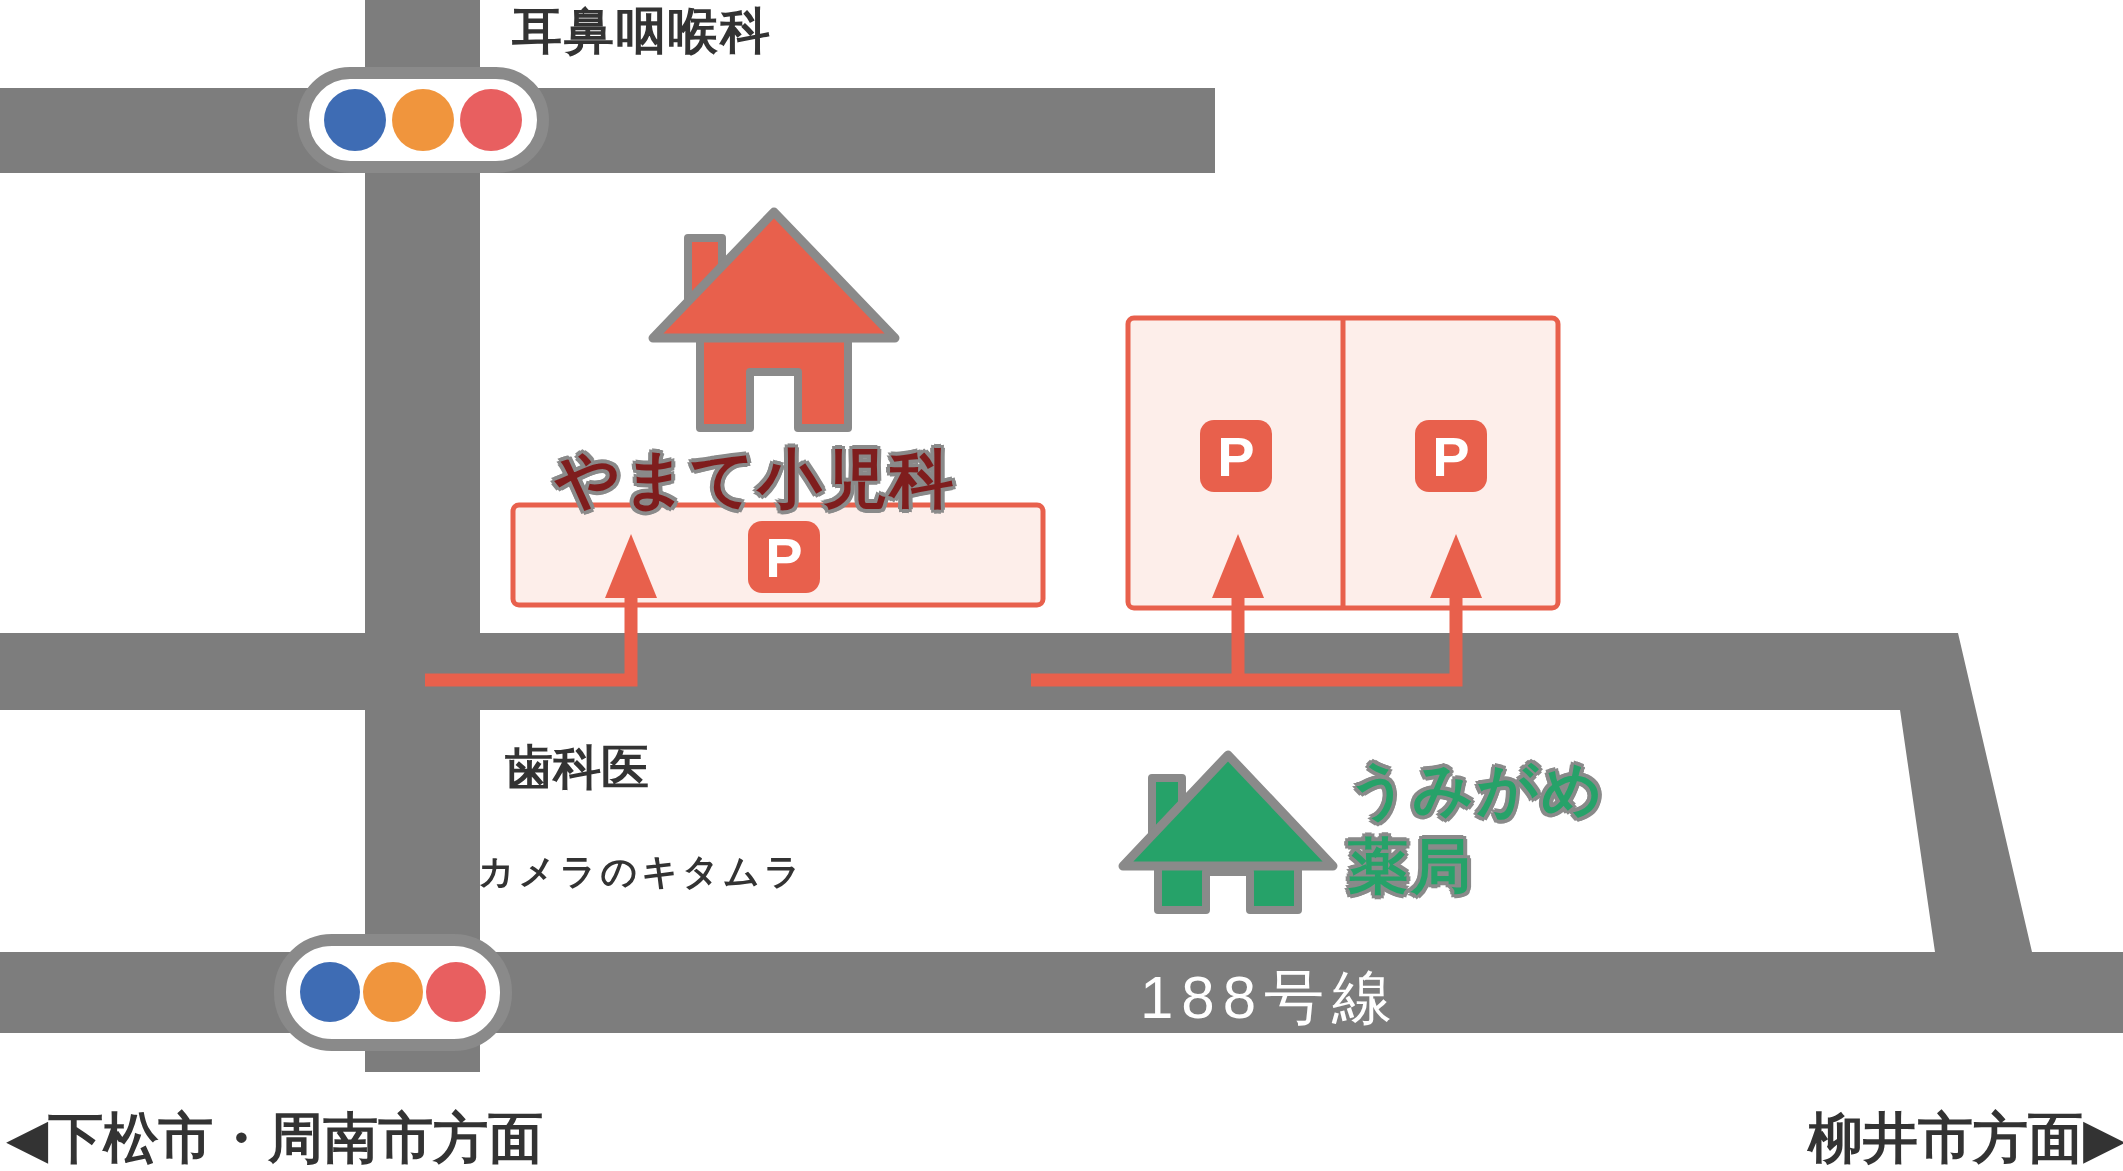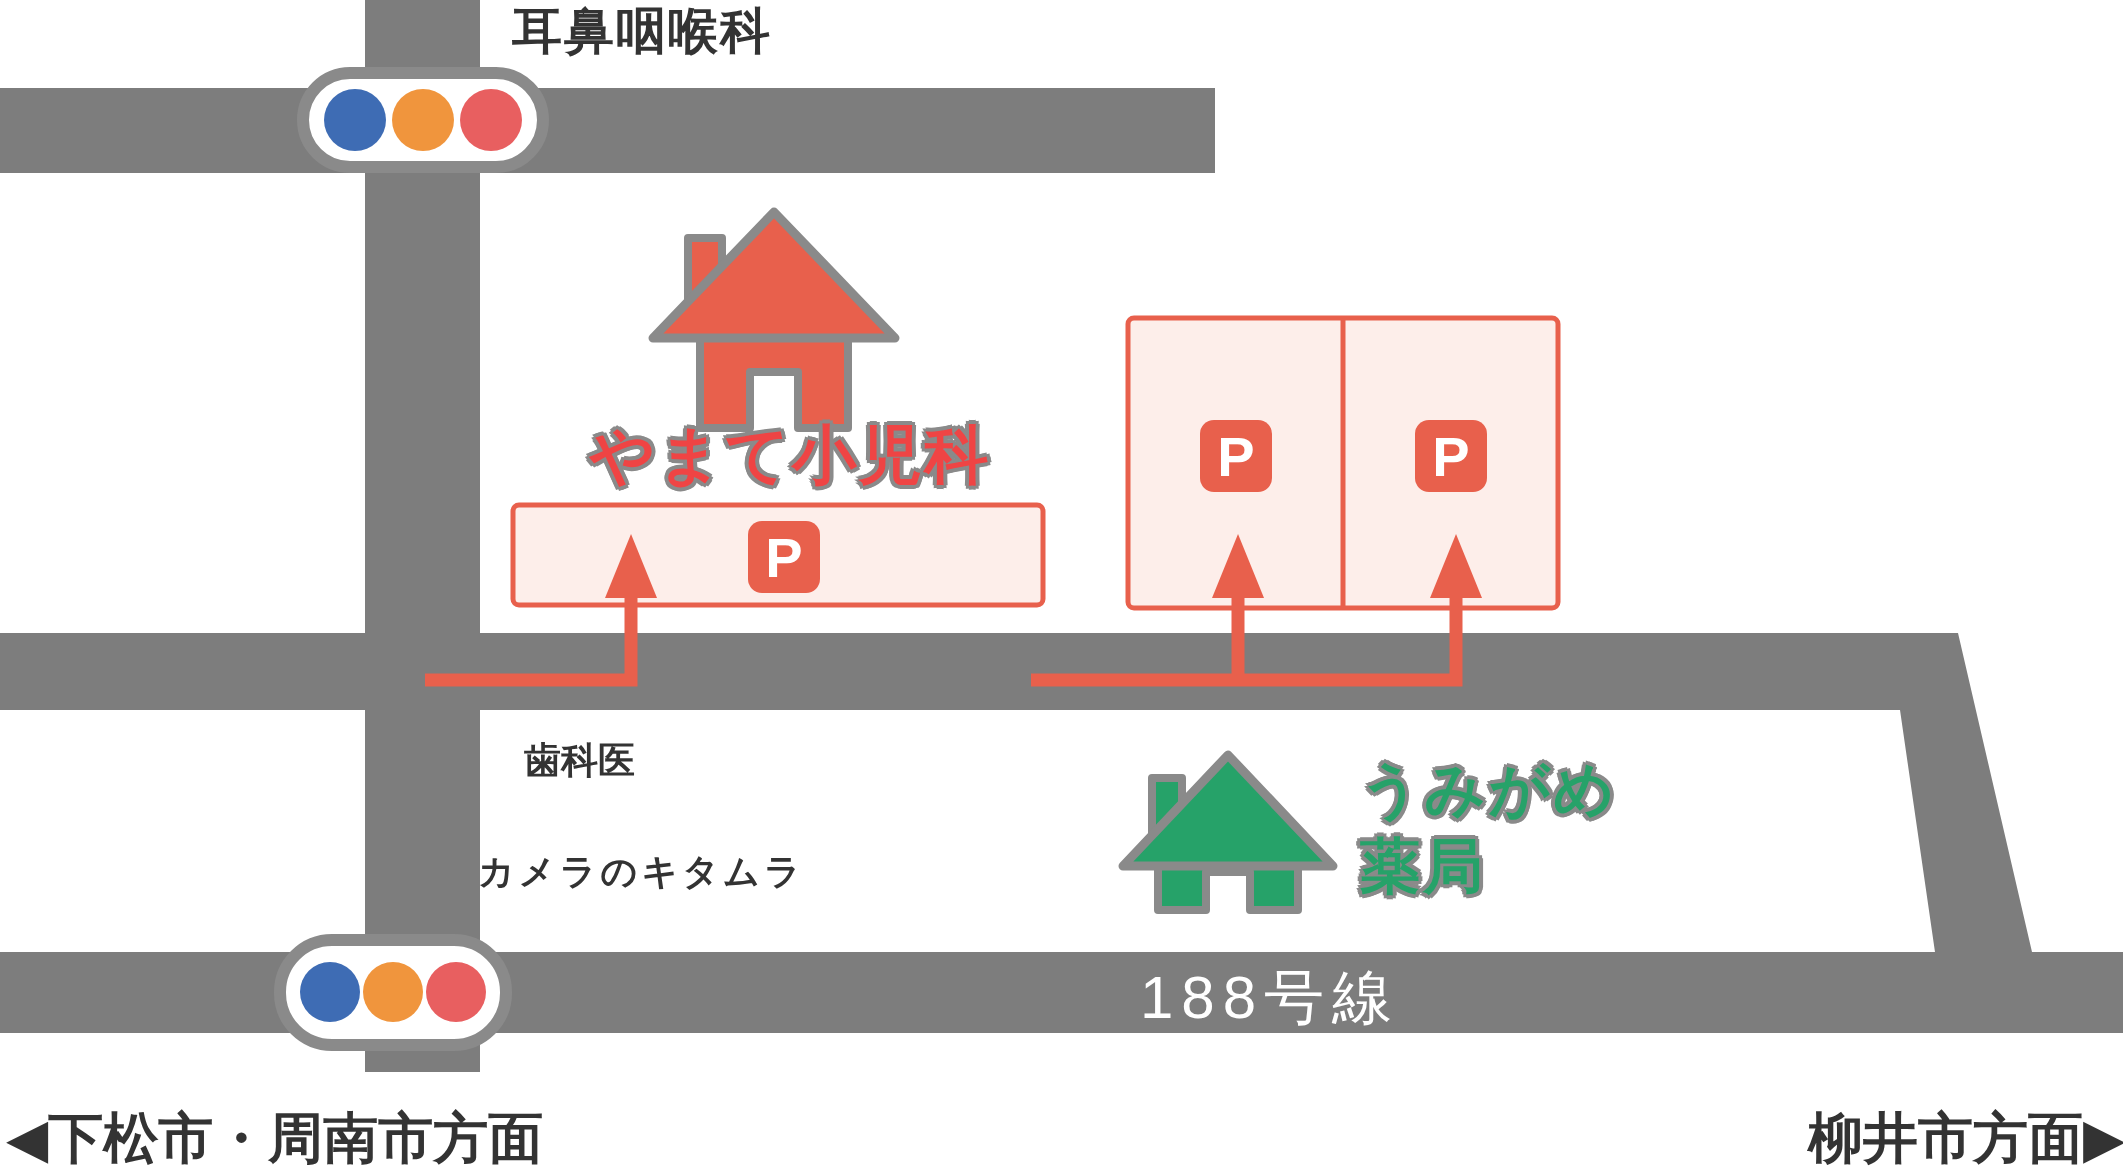--- a/index.html
+++ b/index.html
@@ -1,25 +1,25 @@
 <!DOCTYPE html>
 <html><head>
 <meta charset="utf-8">
 <style>
   html,body{margin:0;padding:0;}
   body{font-family:"Liberation Sans","DejaVu Sans",sans-serif;}
   .canvas{position:relative;width:2123px;height:1171px;background:#ffffff;overflow:hidden;}
   .gfx{position:absolute;left:0;top:0;}
   .label{position:absolute;font-weight:bold;color:#333333;white-space:nowrap;}
   .lbl-top{left:512px;top:-2px;font-size:50px;letter-spacing:2px;}
-  .lbl-clinic{left:555px;top:412px;width:470px;text-align:center;font-size:64px;color:#ef4444;letter-spacing:2px;
+  .lbl-clinic{left:555px;top:436px;width:470px;font-size:64px;color:#7f1d1d;letter-spacing:2px;
     text-shadow:4px 0 #8a8a8a,-4px 0 #8a8a8a,0 4px #8a8a8a,0 -4px #8a8a8a,3px 3px #8a8a8a,-3px -3px #8a8a8a,3px -3px #8a8a8a,-3px 3px #8a8a8a;}
   .lbl-pharmacy{left:1348px;top:752px;font-size:60px;color:#26a269;line-height:1.28;letter-spacing:3px;
-    text-shadow:4px 0 #8a8a8a,-4px 0 #8a8a8a,0 4px #8a8a8a,0 -4px #8a8a8a,3px 3px #8a8a8a,-3px -3px #8a8a8a,3px -3px #8a8a8a,-3px 3px #8a8a8a;margin-left:12px;}
-  .lbl-side1{left:524px;top:736px;font-size:37px;}
+    text-shadow:4px 0 #8a8a8a,-4px 0 #8a8a8a,0 4px #8a8a8a,0 -4px #8a8a8a,3px 3px #8a8a8a,-3px -3px #8a8a8a,3px -3px #8a8a8a,-3px 3px #8a8a8a;}
+  .lbl-side1{left:505px;top:736px;font-size:48px;}
   .lbl-side2{left:478px;top:848px;font-size:36px;letter-spacing:4px;}
   .lbl-route{left:1140px;top:958px;font-size:60px;color:#ffffff;font-weight:normal;letter-spacing:8px;}
   .lbl-dir-left{left:6px;top:1102px;font-size:55px;}
   .lbl-dir-right{left:1808px;top:1102px;font-size:55px;}
 </style>
 </head>
 <body>
 
 <div class="canvas">
 

